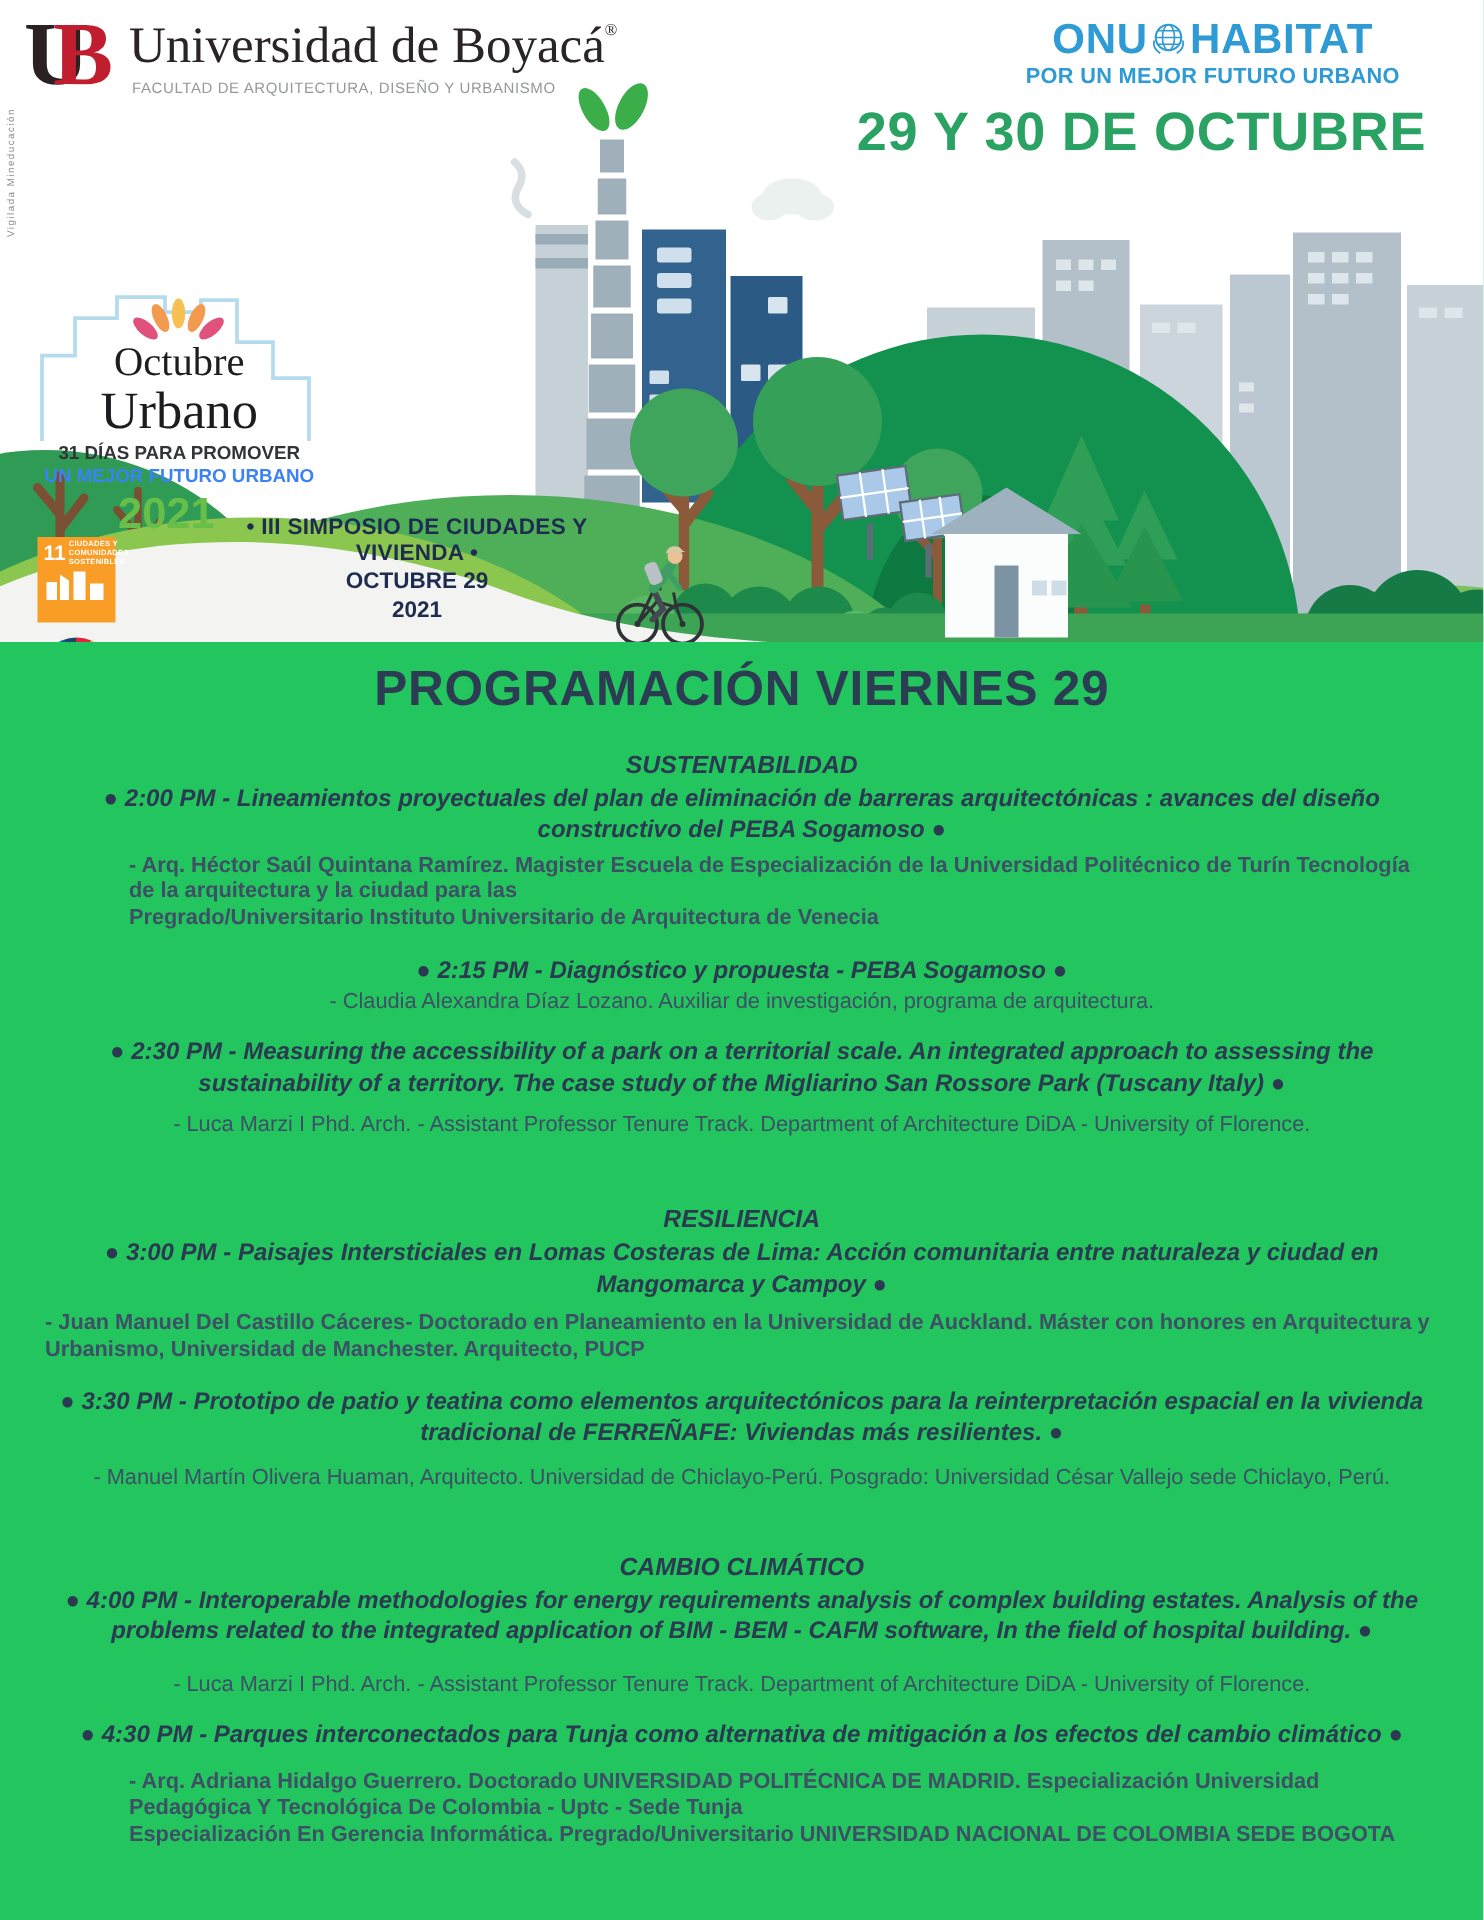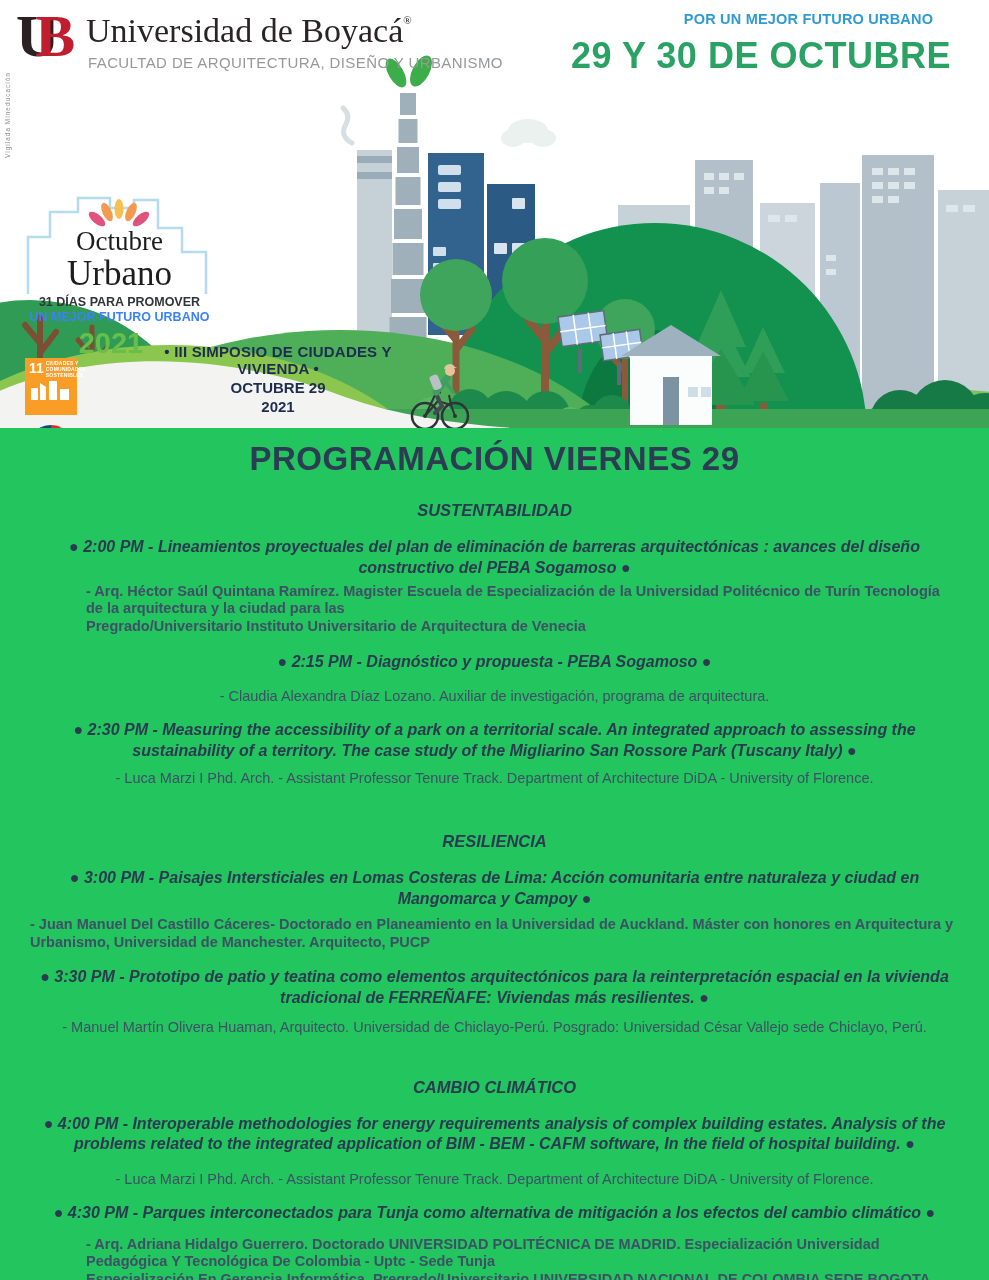--- a/index.html
+++ b/index.html
@@ -16,21 +16,21 @@
   }
   .ub-monogram { position:absolute; left:16px; top:2px; font-family:"Liberation Serif", serif; font-weight:700; z-index:2; }
   .ub-monogram .u { font-size:60px; color:#2b2123; }
   .ub-monogram .b { font-size:60px; color:#c01e2e; margin-left:-24px; }
   .ub-name {
     position:absolute; left:86px; top:12px; font-family:"Liberation Serif", serif;
     font-size:34px; color:#2b2426; z-index:2; white-space:nowrap;
   }
   .ub-name sup { font-size:11px; vertical-align:18px; }
   .ub-faculty {
-    position:absolute; left:88px; top:54px; font-size:15px; letter-spacing:0.4px;
+    position:absolute; left:88px; top:54px; font-size:10px; letter-spacing:0.4px;
     color:#96989a; z-index:2; white-space:nowrap;
   }
   .onu-block { position:absolute; right:18px; top:10px; width:420px; text-align:center; z-index:2; }
   .onu-line {
     display:flex; align-items:center; justify-content:center; gap:1px;
     margin-left:95px; font-weight:700; font-size:28px; color:#2f9bd4; letter-spacing:0.5px;
   }
   .onu-tagline { margin-left:95px; font-weight:700; font-size:14.5px; color:#2f9bd4; margin-top:1px; letter-spacing:0.2px; }
   .onu-dates { font-weight:700; font-size:36px; color:#2aa263; margin-top:8px; letter-spacing:0.5px; white-space:nowrap; }
 
@@ -86,21 +86,21 @@
     text-align:center; font-size:16px; font-weight:700; font-style:italic; color:#2b3a50;
     line-height:1.3; margin-left:auto; margin-right:auto;
   }
   .speaker { font-size:14.5px; line-height:1.22; color:#3e5065; }
   .speaker.center { text-align:center; }
   .speaker.left { text-align:left;font-weight:bold; }
   .indent86 { padding-left:86px; padding-right:34px; }
   .indent30 { padding-left:30px; padding-right:30px; }
 
   .w860{max-width:860px;} .w880{max-width:880px;} .w930{max-width:930px;} .w950{max-width:952px;} .w915{max-width:915px;}
-  .mt2{margin-top:16px;} .mt4{margin-top:4px;} .mt6{margin-top:6px;} .mt8{margin-top:8px;}
+  .mt2{margin-top:2px;} .mt4{margin-top:4px;} .mt6{margin-top:6px;} .mt8{margin-top:8px;}
   .mt10{margin-top:10px;} .mt12{margin-top:12px;} .mt14{margin-top:14px;} .mt16{margin-top:16px;}
   .mt22{margin-top:22px;} .mt40{margin-top:40px;} .mt44{margin-top:44px;}
 </style>
 </head>
 <body>
 
 <div class="page">
 
   <svg class="hero-svg" viewBox="0 0 989 373" aria-hidden="true">
 
@@ -275,20 +275,30 @@
   <div class="vigilada">Vigilada Mineducación</div>
   <div class="ub-monogram">
     <span class="u">U</span><span class="b">B</span>
   </div>
   <div class="ub-name">
     <span>Universidad de Boyacá</span><sup>®</sup>
   </div>
   <div class="ub-faculty">FACULTAD DE ARQUITECTURA, DISEÑO Y URBANISMO</div>
 
   <div class="onu-block">
+    <div class="onu-line">
+      <span>ONU</span>
+      <svg width="26" height="26" viewBox="0 0 26 26">
+        <circle cx="13" cy="12" r="8.5" fill="none" stroke="#2f9bd4" stroke-width="1.4"></circle>
+        <ellipse cx="13" cy="12" rx="4" ry="8.5" fill="none" stroke="#2f9bd4" stroke-width="1.1"></ellipse>
+        <path d="M4.5,12 h17 M6.2,7.5 h13.6 M6.2,16.5 h13.6" stroke="#2f9bd4" stroke-width="1.1" fill="none"></path>
+        <path d="M3.5,14 q-1.5,5 4,8.5 M22.5,14 q1.5,5 -4,8.5" stroke="#2f9bd4" stroke-width="1.2" fill="none"></path>
+      </svg>
+      <span>HABITAT</span>
+    </div>
     <div class="onu-tagline">POR UN MEJOR FUTURO URBANO</div>
     <div class="onu-dates">29 Y 30 DE OCTUBRE</div>
   </div>
 
   <div class="octubre-logo">
     <svg width="210" height="115" viewBox="0 0 210 115">
       <path d="M14,112 V55 H36 V30 H64 V16 H96 V26 H120 V18 H144 V46 H168 V70 H192 V112" fill="none" stroke="#b5dcec" stroke-width="2.5"></path>
       <g>
         <ellipse cx="83" cy="37" rx="4.5" ry="10" fill="#e0517c" transform="rotate(-50 83 37)"></ellipse>
         <ellipse cx="93" cy="30" rx="4.5" ry="10" fill="#f29a4e" transform="rotate(-25 93 30)"></ellipse>

